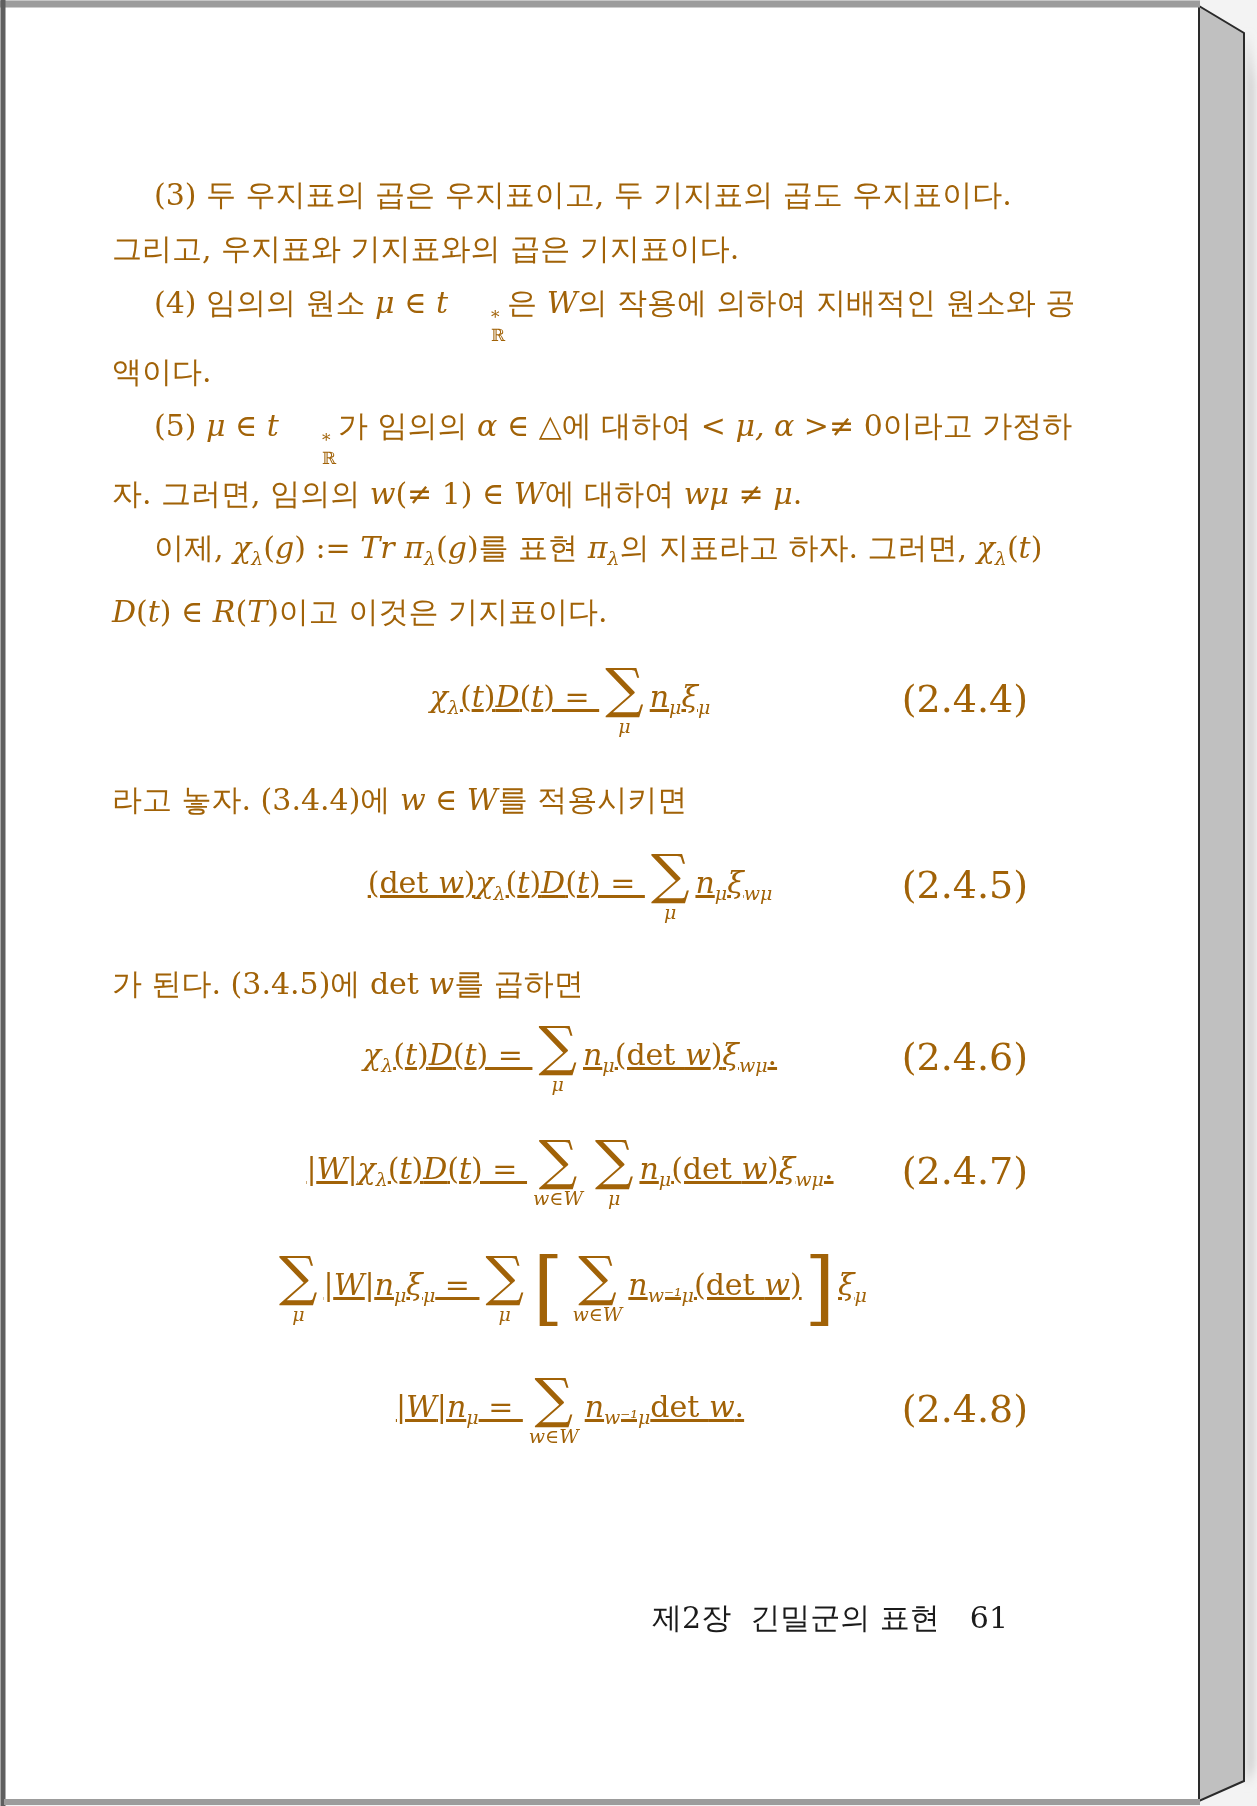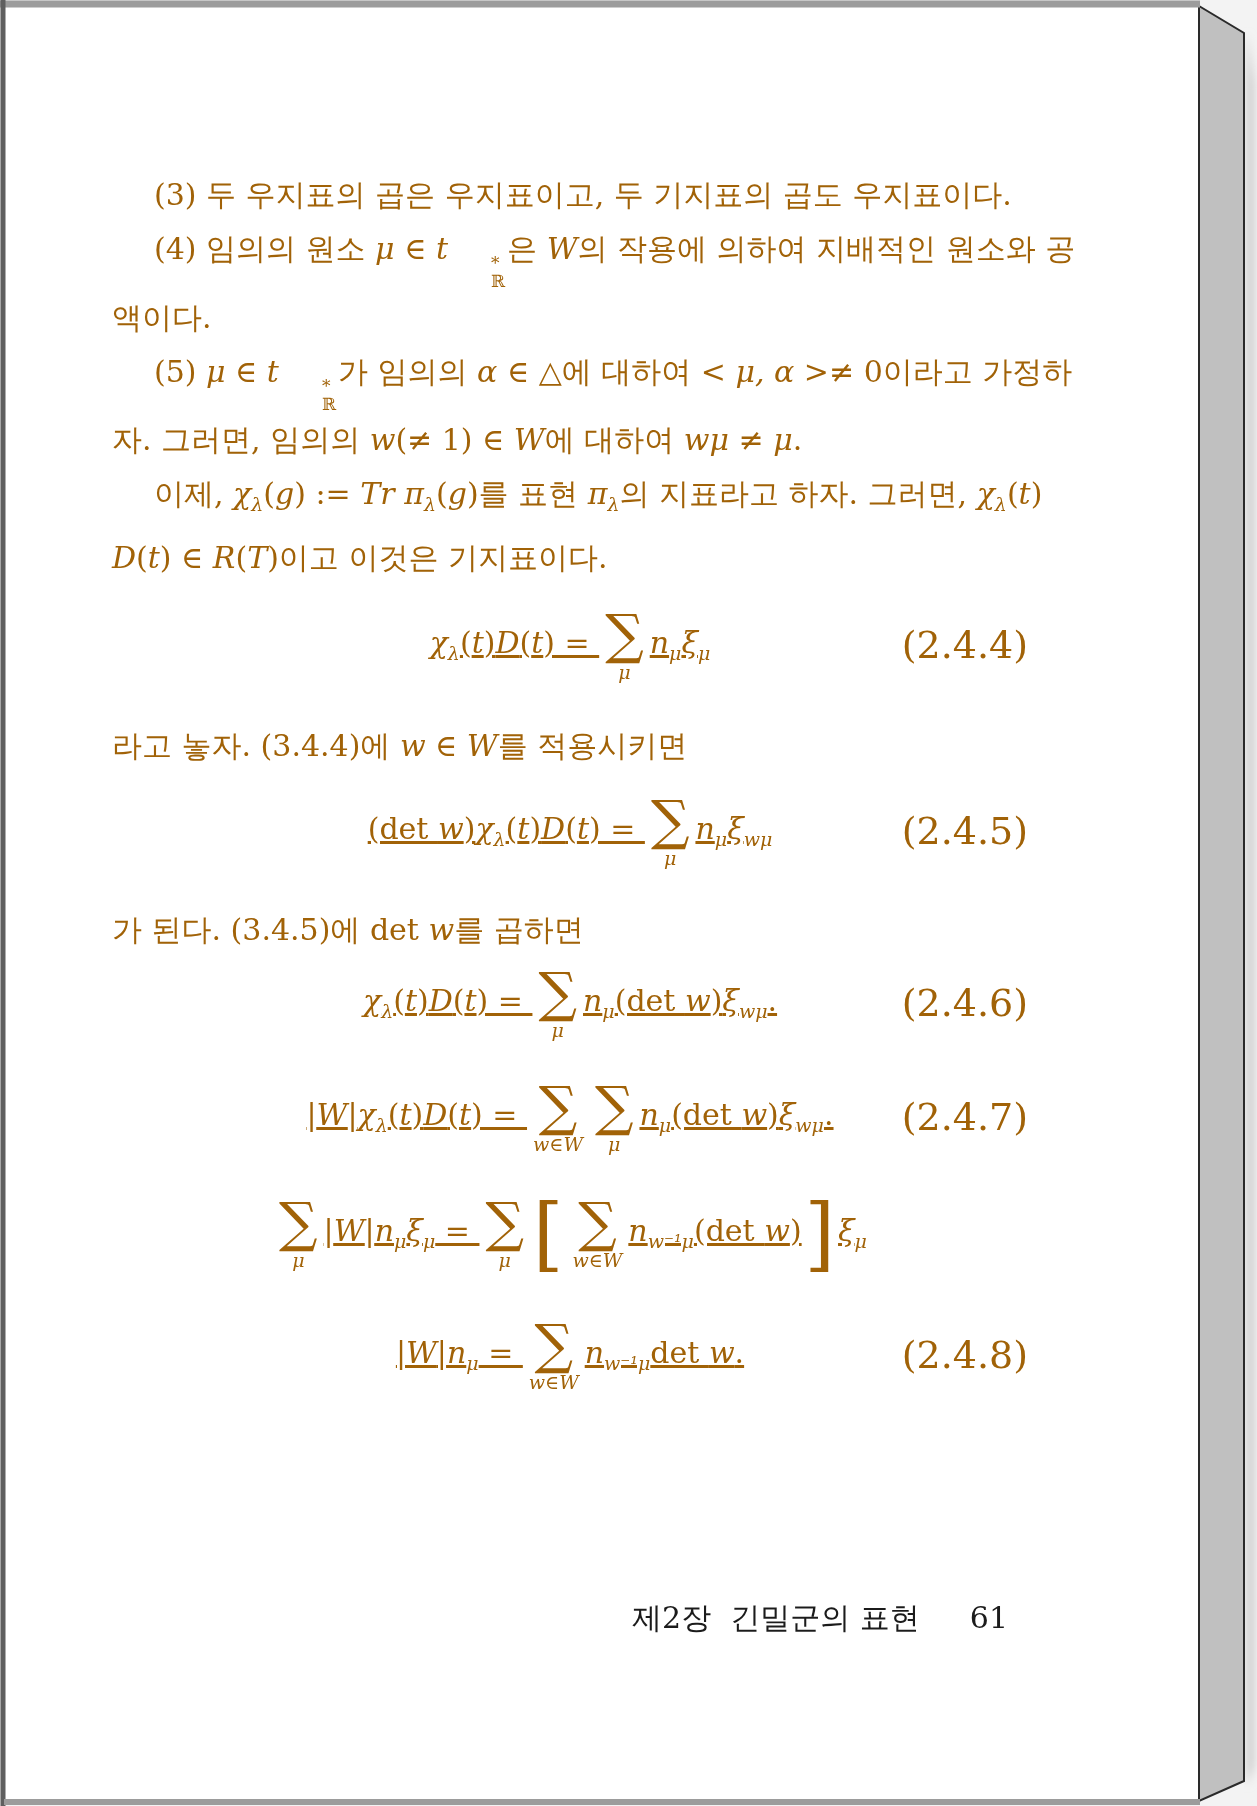--- a/index.html
+++ b/index.html
@@ -37,21 +37,21 @@
        font-size:38px;font-style:normal;}
   .m244{margin:16px 0 30px;}
   .m245{margin:14px 0 28px;}
   .m246{margin:2px 0 26px;}
   .m247{margin:0;}
   .mmid{margin:16px 0 22px;height:112px;}
   .m248{margin:18px 0 0;}
   
   .footer{position:absolute;right:249px;top:1598px;font-size:30px;color:#1b1b1b;}
   .footer span{white-space:pre;}
-  .footer .pageno{margin-left:50px;text-align:center;}
+  .footer .pageno{margin-left:30px;text-align:center;}
 </style>
 </head>
 <body>
 
 <div>
 
   <svg class="frame-svg" width="1257" height="1806" viewBox="0 0 1257 1806">
     <defs>
       <filter id="soft" x="-40%" y="-5%" width="220%" height="110%">
         <feGaussianBlur stdDeviation="4.5"></feGaussianBlur>
@@ -66,21 +66,21 @@
 
     <line x1="0" y1="4" x2="1200" y2="4" stroke="#9c9c9c" stroke-width="7"></line>
 
     <line x1="3" y1="0" x2="3" y2="1806" stroke="#5f5f5f" stroke-width="5"></line>
 
     <line x1="4" y1="1802" x2="1200" y2="1802" stroke="#9c9c9c" stroke-width="6"></line>
   </svg>
 
   <div class="content">
 
-    <p class="ind"><span class="n">(3) 두 우지표의 곱은 우지표이고, 두 기지표의 곱도 우지표이다.</span><br></p>
+    <p class="ind"><span class="n">(3) 두 우지표의 곱은 우지표이고, 두 기지표의 곱도 우지표이다.</span><br><span class="n">그리고, 우지표와 기지표와의 곱은 기지표이다.</span></p>
 
     <p class="ind"><span class="n">(4) 임의의 원소 </span><span class="i">μ</span><span class="n"> ∈ </span><span class="i">t</span><span class="ss">
           <span class="ssup">*</span>
           <span class="ssub">ℝ</span>
         </span><span class="n">은 </span><span class="i">W</span><span class="n">의 작용에 의하여 지배적인 원소와 공</span><br><span class="n">액이다.</span></p>
 
     <p class="ind"><span class="n">(5) </span><span class="i">μ</span><span class="n"> ∈ </span><span class="i">t</span><span class="ss">
           <span class="ssup">*</span>
           <span class="ssub">ℝ</span>
         </span><span class="n">가 임의의 </span><span class="i">α</span><span class="n"> ∈ △에 대하여 &lt; </span><span class="i">μ, α</span><span class="n"> &gt;≠ 0이라고 가정하</span><br><span class="n">자. 그러면, 임의의 </span><span class="i">w</span><span class="n">(≠ 1) ∈ </span><span class="i">W</span><span class="n">에 대하여 </span><span class="i">wμ</span><span class="n"> ≠ </span><span class="i">μ</span><span class="n">.</span></p>

